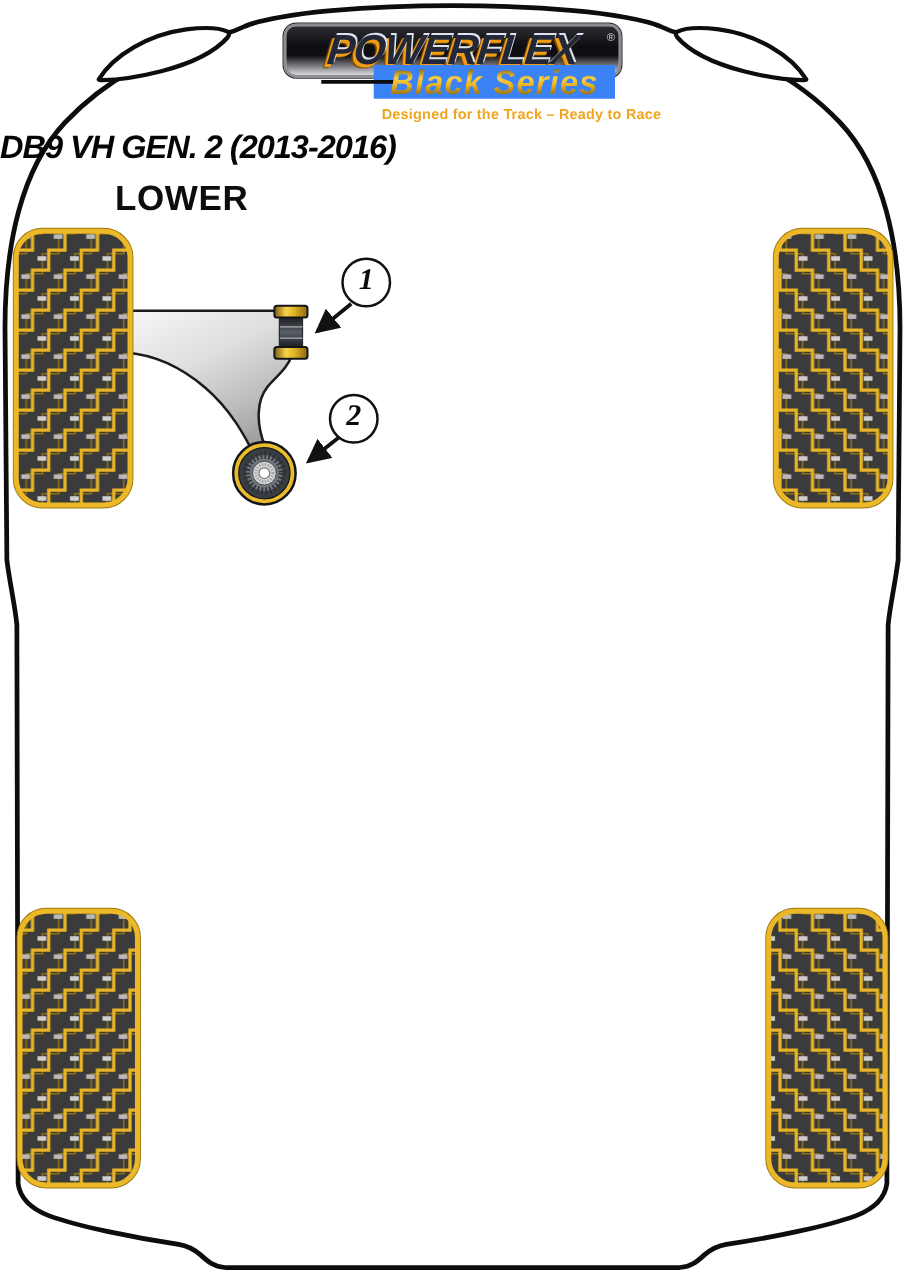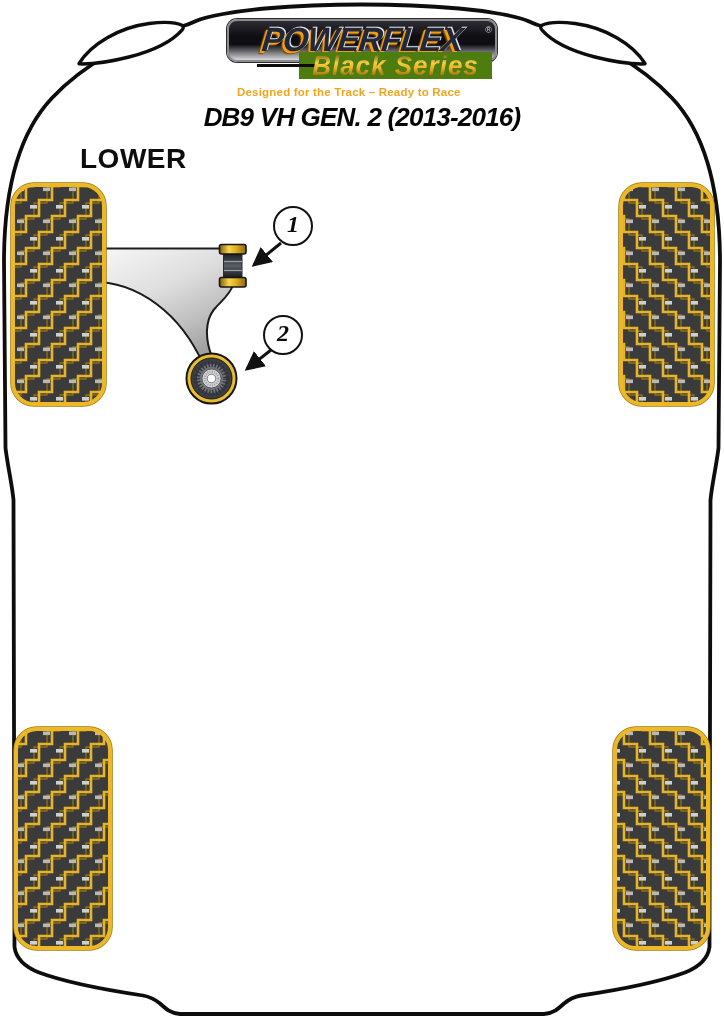--- a/index.html
+++ b/index.html
@@ -25,50 +25,50 @@
     text-shadow: 1.2px -1.2px 0 #dfe3ec, -2px 2px 0 #f09d15, -3px 3px 1px #7a4e04;
     white-space:nowrap; line-height:1;
     padding-bottom:3px;
   }
   .reg-mark {
     position:absolute; right:3px; top:4px; font-size:9px; color:#d9dbe1;
     font-style:normal; font-weight:400;
   }
   .bs-strip {
     position:absolute; left:299px; top:52px; width:193px; height:27px;
-    background:#4d7c0f; display:flex; align-items:center; justify-content:center;
+    background:#3b82f6; display:flex; align-items:center; justify-content:center;
   }
   .bs-strip::before { 
     content:""; position:absolute; left:-42px; top:12px; width:58px; height:2.5px;
     background:#0b0b0f;
   }
   .bs-text {
     font-style:italic; font-weight:900; font-size:26px; letter-spacing:1px;
     line-height:1; white-space:nowrap;
     background:linear-gradient(180deg,#6b4a08 0%,#f5ce45 38%,#edb31f 58%,#7d5c08 95%);
     -webkit-background-clip:text; background-clip:text; color:transparent;
     transform:scaleY(1.05);
   }
   .tagline {
-    position:absolute; left:237px; top:86px; width:292px; text-align:left;
+    position:absolute; left:237px; top:86px; width:292px; text-align:right;
     font-size:11.5px; font-weight:700; color:#f1a41d; letter-spacing:0.2px;
     white-space:nowrap;
   }
 
   
   .vehicle-title {
-    position:absolute; left:0; top:102px; width:724px; text-align:center;
+    position:absolute; left:0; top:102px; width:724px; text-align:left;
     font-style:italic; font-weight:900; font-size:26px; letter-spacing:-0.8px;
     color:#050505; white-space:nowrap;
   }
   .side-label {
     position:absolute; font-weight:900; font-size:28px; color:#0d0d0d;
     letter-spacing:0.5px; white-space:nowrap;
   }
-  .side-label.lower { left:80px;  top:143px; }
+  .side-label.lower { left:92px;  top:143px; }
   .side-label.upper { left:517px; top:148px; }
 
   
   .callout {
     position:absolute; width:40px; height:40px; border-radius:50%;
     border:2.6px solid #111; background:#ffffff; box-sizing:border-box;
     display:flex; align-items:center; justify-content:center;
     font-family:"Liberation Serif", serif;
     font-style:italic; font-weight:700; font-size:24px; color:#0a0a0a;
     padding-bottom:3px;

